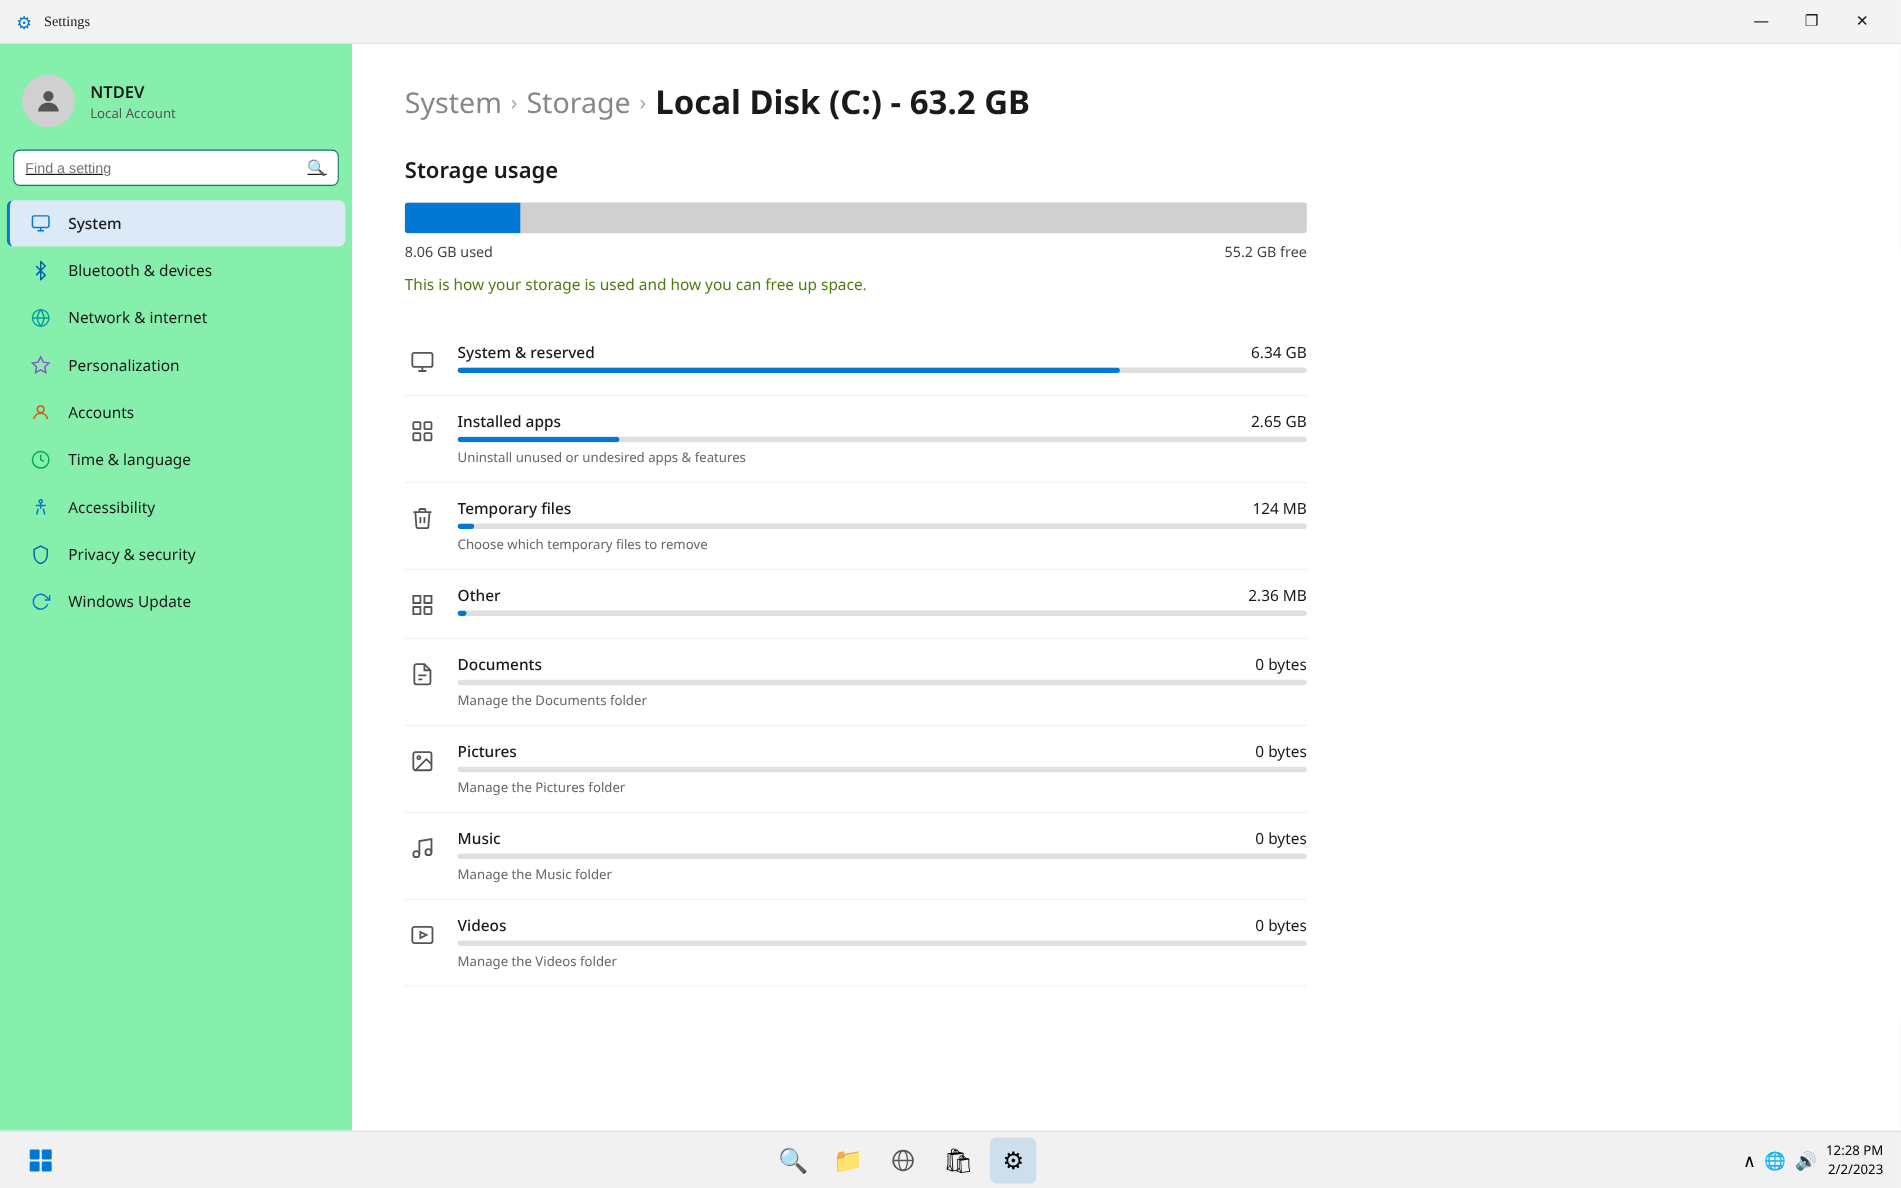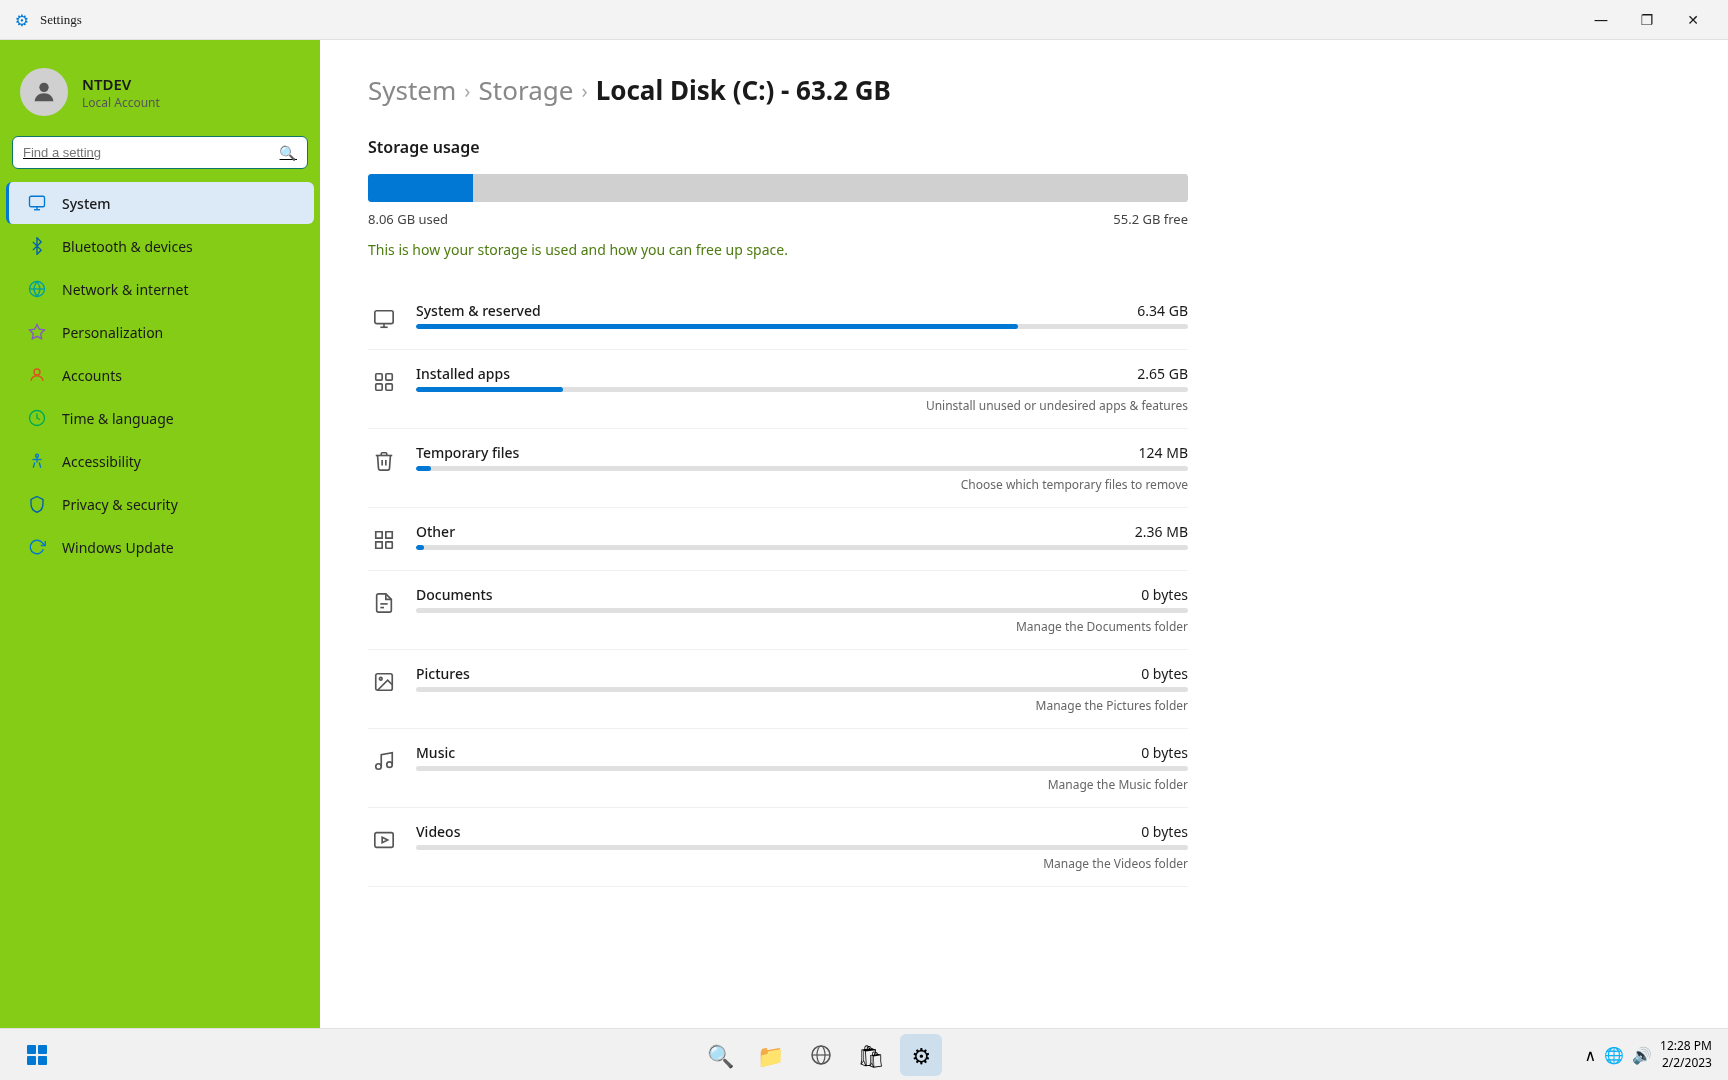--- a/index.html
+++ b/index.html
@@ -50,21 +50,21 @@
     
     .app-body {
       display: flex;
       flex: 1;
       overflow: hidden;
     }
 
     
     .sidebar {
       width: 320px;
-      background: #84cc16;
+      background: #86efac;
       padding: 12px 0;
       display: flex;
       flex-direction: column;
       flex-shrink: 0;
       overflow-y: auto;
     }
 
     .user-profile {
       display: flex;
       align-items: center;
@@ -145,27 +145,27 @@
       gap: 8px;
       margin-bottom: 28px;
     }
     .breadcrumb-item {
       font-size: 26px;
       color: #888;
       cursor: pointer;
     }
     .breadcrumb-sep { font-size: 20px; color: #aaa; }
     .breadcrumb-current {
-      font-size: 26px;
+      font-size: 30px;
       font-weight: 700;
       color: #1a1a1a;
     }
 
     .section-title {
-      font-size: 16px;
+      font-size: 20px;
       font-weight: 600;
       color: #1a1a1a;
       margin-bottom: 16px;
     }
 
     
     .storage-bar-container {
       width: 100%;
       max-width: 820px;
       height: 28px;
@@ -204,21 +204,21 @@
       cursor: pointer;
     }
     .storage-item-icon {
       width: 32px; height: 32px;
       display: flex; align-items: center; justify-content: center;
       flex-shrink: 0;
       font-size: 20px;
       color: #555;
       margin-top: 2px;
     }
-    .storage-item-content { flex: 1; text-align: right; }
+    .storage-item-content { flex: 1; }
     .storage-item-header {
       display: flex;
       justify-content: space-between;
       align-items: center;
       margin-bottom: 4px;
     }
     .storage-item-name {
       font-size: 14px;
       font-weight: 500;
       color: #1a1a1a;

